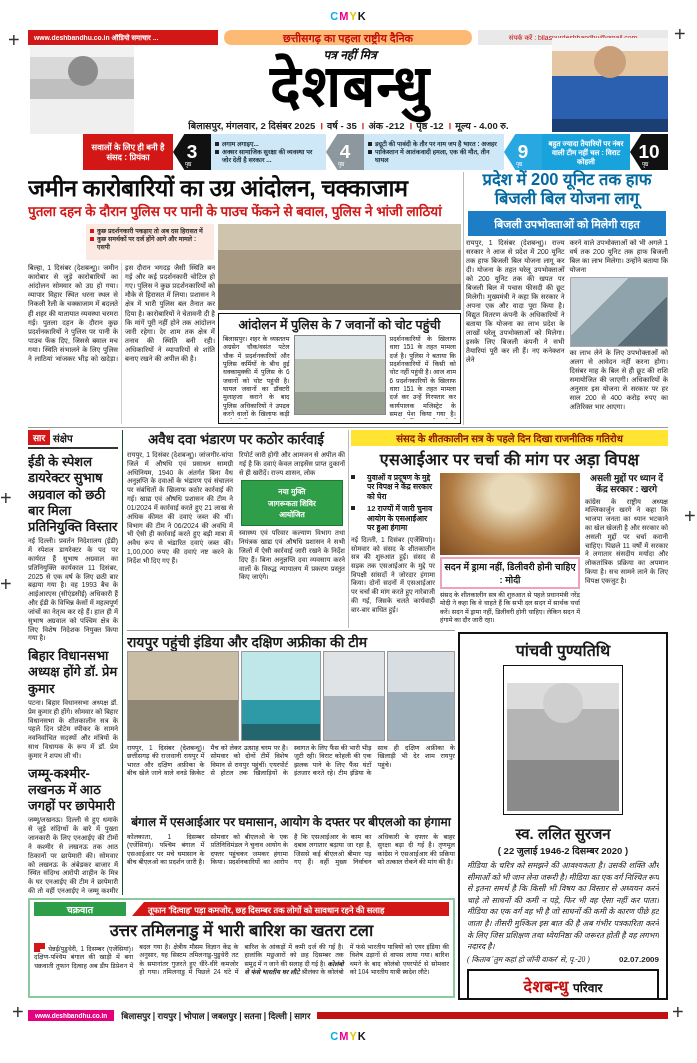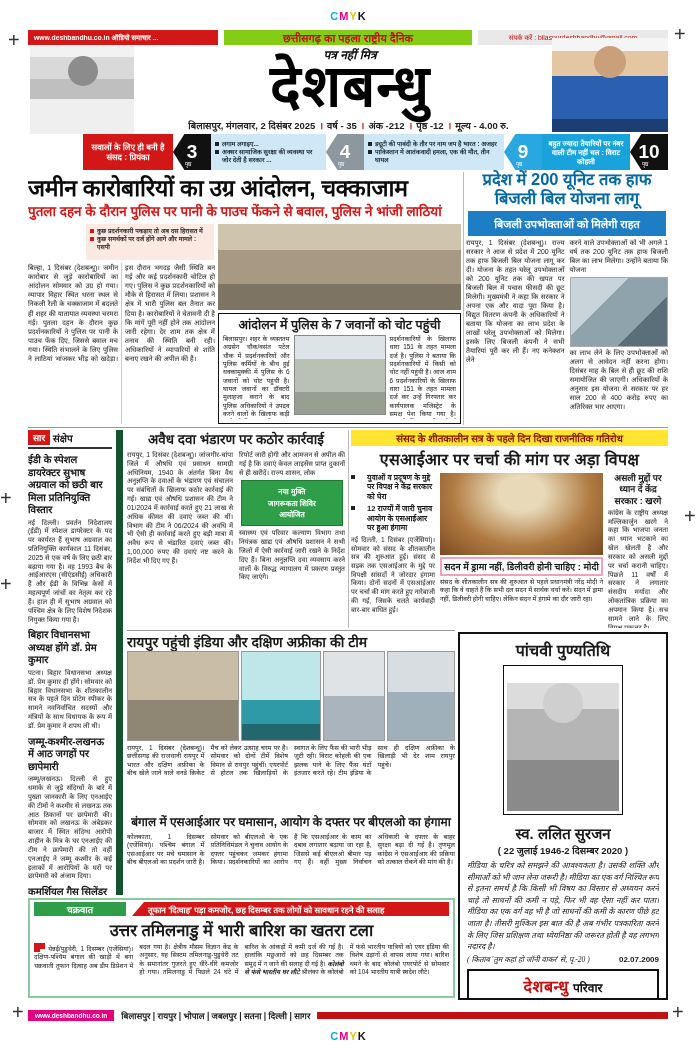--- a/index.html
+++ b/index.html
@@ -6,21 +6,21 @@
   .page{position:relative;width:697px;height:1063px;background:#fff;overflow:hidden;
         font-family:"Liberation Sans","DejaVu Sans",sans-serif;color:#1a1a1a;}
   
   .cmyk{position:absolute;left:0;right:0;text-align:center;font-weight:bold;font-size:11px;letter-spacing:1px;}
   .cmyk-top{top:10px}.cmyk-bottom{top:1030px}
   .cmyk .c{color:#00aeef}.cmyk .m{color:#ec008c}.cmyk .y{color:#e8c400}.cmyk .k{color:#111}
   .trim{position:absolute;color:#333;font-size:20px;font-weight:300;line-height:1;}
   
   .header-strip{position:absolute;left:28px;top:30px;width:640px;height:15px;display:flex;gap:6px;}
   .hs-left{width:190px;background:#d31616;color:#fff;font-size:6.8px;font-weight:bold;display:flex;align-items:center;padding:0 6px;box-sizing:border-box;white-space:nowrap;overflow:hidden;}
-  .hs-center{flex:1;background:#84cc16;color:#c40f0f;font-weight:900;font-size:11px;display:flex;align-items:center;justify-content:center;white-space:nowrap;}
+  .hs-center{flex:1;background:#fdba74;color:#c40f0f;font-weight:900;font-size:11px;display:flex;align-items:center;justify-content:center;white-space:nowrap;border-radius:7px;}
   .hs-right{width:190px;background:#e9e9e9;color:#c40f0f;font-size:6.8px;display:flex;align-items:center;justify-content:center;white-space:nowrap;overflow:hidden;}
   
   .photo{box-sizing:border-box;}
   .ph-priyanka{position:absolute;left:30px;top:46px;width:104px;height:88px;
     background:linear-gradient(180deg,#f2f2f2 0 12%,#d9d9d9 12% 38%,#bfbfbf 38% 60%,#efefef 60% 100%);}
   .ph-priyanka:after{content:"";position:absolute;left:38px;top:10px;width:30px;height:30px;border-radius:50%;background:#8c8c8c;}
   .ph-kohli{position:absolute;left:552px;top:38px;width:116px;height:94px;
     background:linear-gradient(180deg,#f5f5f5 0 14%,#e5c6a2 14% 40%,#2b5fb0 40% 86%,#1b3e73 86% 100%);}
   .ph-kohli:after{content:"";position:absolute;left:42px;top:8px;width:32px;height:32px;border-radius:50%;background:#caa07a;}
   .tagline{position:absolute;left:200px;top:46px;width:300px;text-align:center;font-size:12px;font-weight:bold;font-style:italic;color:#111;}
@@ -61,42 +61,42 @@
   .power h1{font-size:16.5px;font-weight:900;text-align:center;margin:0;line-height:1.15;color:#0369a1;}
   .band{background:#1d7ec6;color:#fff;font-weight:bold;font-size:11px;text-align:center;margin:3px 2px;padding:5px 0;}
   .power-cols{display:flex;gap:5px;height:190px;overflow:hidden;}
   .pcol{flex:1;font-size:6.9px;line-height:1.3;text-align:justify;}
   .ph-meter{width:100%;height:70px;margin:2px 0;border:1px solid #aaa;box-sizing:border-box;
     background:linear-gradient(135deg,#c9d4da 0 35%,#8fa3ad 35% 70%,#5b6f7a 70% 100%);}
   
   .vr{position:absolute;width:1px;background:#bbb;}
   .hr{position:absolute;height:1px;background:#999;}
   
-  .briefs{position:absolute;left:28px;top:430px;width:95px;height:465px;overflow:hidden;border-right:7px solid #14532d;padding-right:4px;box-sizing:border-box;}
+  .briefs{position:absolute;left:28px;top:430px;width:95px;height:465px;overflow:hidden;border-right:1px solid #14532d;padding-right:4px;box-sizing:border-box;}
   .briefs-hdr{display:flex;align-items:center;gap:3px;border-bottom:2px solid #333;padding-bottom:2px;}
   .briefs-hdr .redlbl{background:#d31616;color:#fff;font-weight:900;font-size:9px;padding:1px 5px;}
   .briefs-hdr .restlbl{font-weight:900;font-size:10px;}
-  .brief h4{font-size:10px;font-weight:900;margin:5px 0 2px;line-height:1.25;}
+  .brief h4{font-size:13px;font-weight:900;margin:5px 0 2px;line-height:1.25;}
   .brief p{font-size:6.8px;line-height:1.3;text-align:justify;margin:0;}
   
   .drugs{position:absolute;left:127px;top:430px;width:218px;height:198px;overflow:hidden;}
   .drugs h2{font-size:13.5px;font-weight:900;text-align:center;margin:0 0 3px;white-space:nowrap;overflow:hidden;}
   .d-cols{display:flex;gap:6px;}
   .dcol{flex:1;font-size:6.8px;line-height:1.3;text-align:justify;}
   .greenbox{background:#2f9e49;color:#fff;text-align:center;font-weight:900;font-size:7.5px;line-height:1.5;padding:5px 2px;margin:3px 2px;border:1px solid #1d7a33;}
   
   .sir{position:absolute;left:351px;top:430px;width:317px;height:198px;overflow:hidden;}
   .ystrip{background:#ffe431;color:#8a1500;font-weight:900;font-size:10px;text-align:center;padding:1px 0;white-space:nowrap;overflow:hidden;}
   .sir h2{font-size:16px;font-weight:900;text-align:center;margin:2px 0 3px;white-space:nowrap;overflow:hidden;letter-spacing:0.3px;}
   .sir-grid{display:flex;gap:5px;}
   .sir-bl{width:84px;flex:none;}
   .sir-point{display:flex;gap:12px;font-size:7.6px;font-weight:bold;line-height:1.25;margin-bottom:3px;align-items:flex-start;}
   .bsq{width:4px;height:4px;background:#222;margin-top:2px;flex:none;}
   .sir-body{font-size:6.7px;line-height:1.3;text-align:justify;margin-top:2px;}
-  .sir-mid{width:163px;flex:none;}
+  .sir-mid{width:140px;flex:none;}
   .ph-parliament{width:100%;height:82px;
     background:radial-gradient(ellipse at 50% 25%,#e8d9b8 0 20%,#b07b42 60%,#7c4a22 100%);}
   .capbox{border:2px solid #f2a0c0;font-weight:900;font-size:9.3px;text-align:center;padding:1px 2px;margin-top:2px;}
   .capbody{font-size:6.4px;line-height:1.3;text-align:justify;margin-top:2px;}
   .sir-kh{flex:1;}
   .sir-kh h5{font-size:9px;font-weight:900;text-align:center;margin:0 0 2px;line-height:1.25;}
   .sir-kh p{font-size:6.8px;line-height:1.3;text-align:justify;margin:0;}
   
   .cricket{position:absolute;left:127px;top:632px;width:328px;height:178px;overflow:hidden;}
   .cricket h2{font-size:14px;font-weight:900;margin:0;white-space:nowrap;overflow:hidden;}

